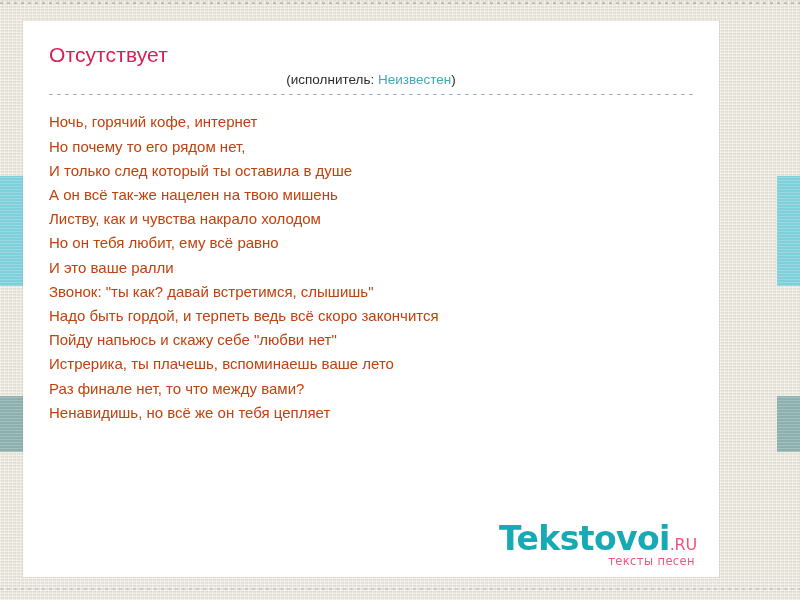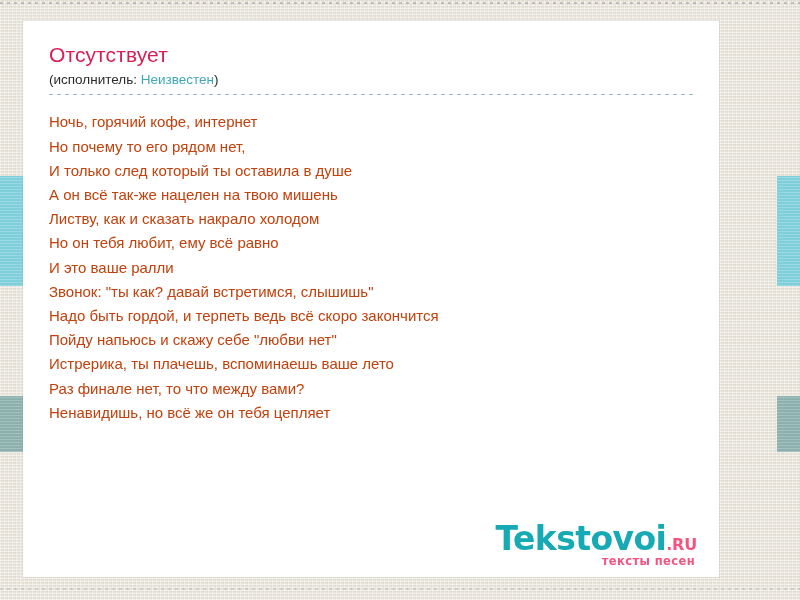--- a/index.html
+++ b/index.html
@@ -79,20 +79,21 @@
     margin: 0;
     line-height: 1.18;
     letter-spacing: 0.1px;
   }
   #artist-line {
     font-size: 13.5px;
     color: #2b2b2b;
     margin-top: 3px;
     line-height: 1.3;
     white-space: nowrap;
+    text-align: center;
   }
   #artist-name {
     color: #3fa8b5;
     text-decoration: none;
     cursor: pointer;
   }
 
   #header-divider {
     margin-top: 6px;
     height: 1px;
@@ -126,31 +127,31 @@
     font-size: 33px;
     font-weight: bold;
     color: #17a9b4;
     letter-spacing: -0.6px;
     line-height: 1;
     display: block;
   }
   #logo-tld {
     font-family: "DejaVu Sans", sans-serif;
     font-size: 16px;
-    font-weight: bold;
+    font-weight: normal;
     color: #f4537f;
     letter-spacing: -0.2px;
   }
   #logo-tagline {
     display: block;
     margin-top: 1px;
     margin-right: 2px;
     font-family: "DejaVu Sans", sans-serif;
     font-size: 11.5px;
-    font-weight: bold;
+    font-weight: normal;
     color: #f4537f;
     letter-spacing: 0.4px;
   }
 </style>
 </head>
 <body>
 
 <div id="page-bg"></div>
 
 <div id="top-rule"></div>
@@ -167,21 +168,21 @@
 
   <div id="artist-line"><span>(исполнитель:</span> <a id="artist-name" href="#">Неизвестен</a><span>)</span></div>
 
   <div id="header-divider"></div>
 
   <div id="lyrics">
     <div class="line">Ночь, горячий кофе, интернет</div>
     <div class="line">Но почему то его рядом нет,</div>
     <div class="line">И только след который ты оставила в душе</div>
     <div class="line">А он всё так-же нацелен на твою мишень</div>
-    <div class="line">Листву, как и сказать накрало холодом</div>
+    <div class="line">Листву, как и чувства накрало холодом</div>
     <div class="line">Но он тебя любит, ему всё равно</div>
     <div class="line">И это ваше ралли</div>
     <div class="line">Звонок: "ты как? давай встретимся, слышишь"</div>
     <div class="line">Надо быть гордой, и терпеть ведь всё скоро закончится</div>
     <div class="line">Пойду напьюсь и скажу себе "любви нет"</div>
     <div class="line">Истрерика, ты плачешь, вспоминаешь ваше лето</div>
     <div class="line">Раз финале нет, то что между вами?</div>
     <div class="line">Ненавидишь, но всё же он тебя цепляет</div>
   </div>
 

